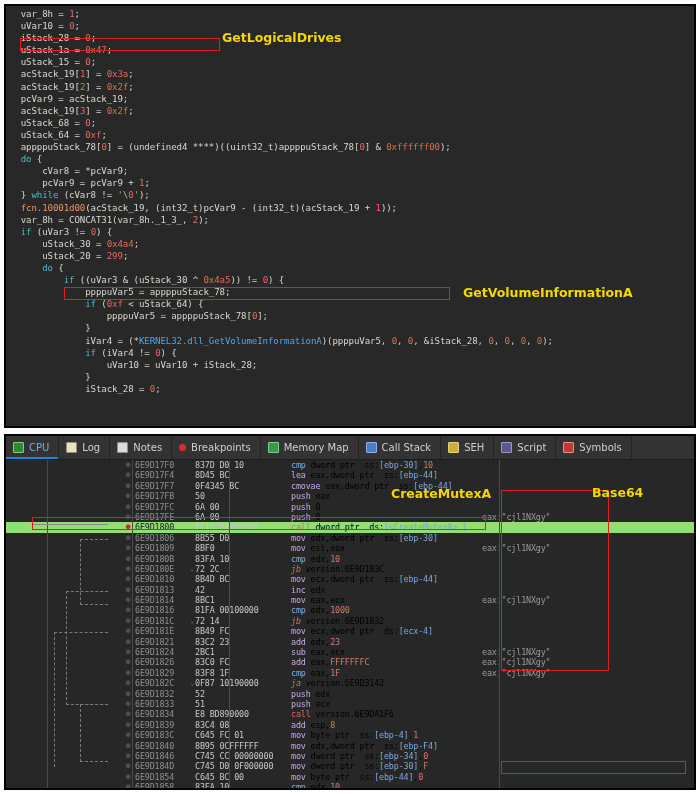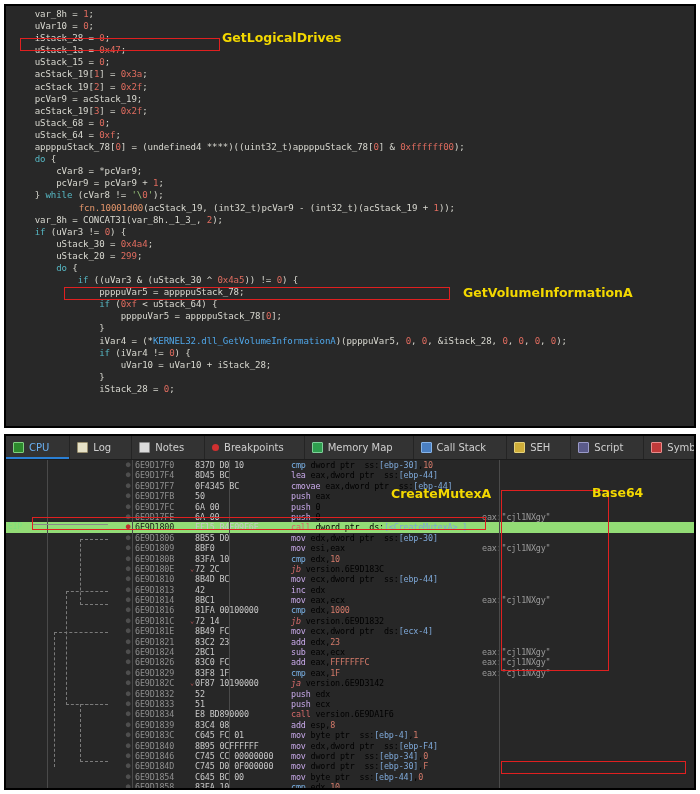--- a/index.html
+++ b/index.html
@@ -21,33 +21,33 @@
   .decomp {
     position: absolute;
     left: 4px; top: 4px;
     width: 692px; height: 424px;
     background: #282828;
     border: 2px solid #000000;
     overflow: hidden;
   }
   .decomp-inner {
     position: relative;
-    padding: 2px 0 0 18px;
+    padding: 2px 0 0 4px;
   }
   .cline {
     font-family: "DejaVu Sans Mono", monospace;
     font-size: 9.1px;
     line-height: 12.1px;
     color: #d8d8d0;
     white-space: pre;
     letter-spacing: -0.1px;
   }
   .kw   { color: #56b6c2; }      
   .num  { color: #e06c5f; }      
-  .fn   { color: #e5966b; margin-left: 44px; }      
+  .fn   { color: #e5966b; }      
   .api  { color: #4fa6e8; }      
   .str  { color: #98c379; }
 
   
   .redbox {
     position: absolute;
     border: 1.6px solid #e02020;
     pointer-events: none;
   }
   .ann {
@@ -74,21 +74,21 @@
     display: flex;
     align-items: stretch;
     height: 24px;
     background: #333333;
     border-bottom: 1px solid #1c1c1c;
   }
   .tab {
     display: flex;
     align-items: center;
     gap: 5px;
-    padding: 0 20px 0 7px;
+    padding: 0 9px 0 7px;
     color: #cfcfcf;
     font-family: "DejaVu Sans", sans-serif;
     font-size: 10px;
     border-right: 1px solid #242424;
     white-space: nowrap;
     position: relative;
   }
   .tab.active { color: #6ab0f3; }
   .tab.active::after {
     content: "";

